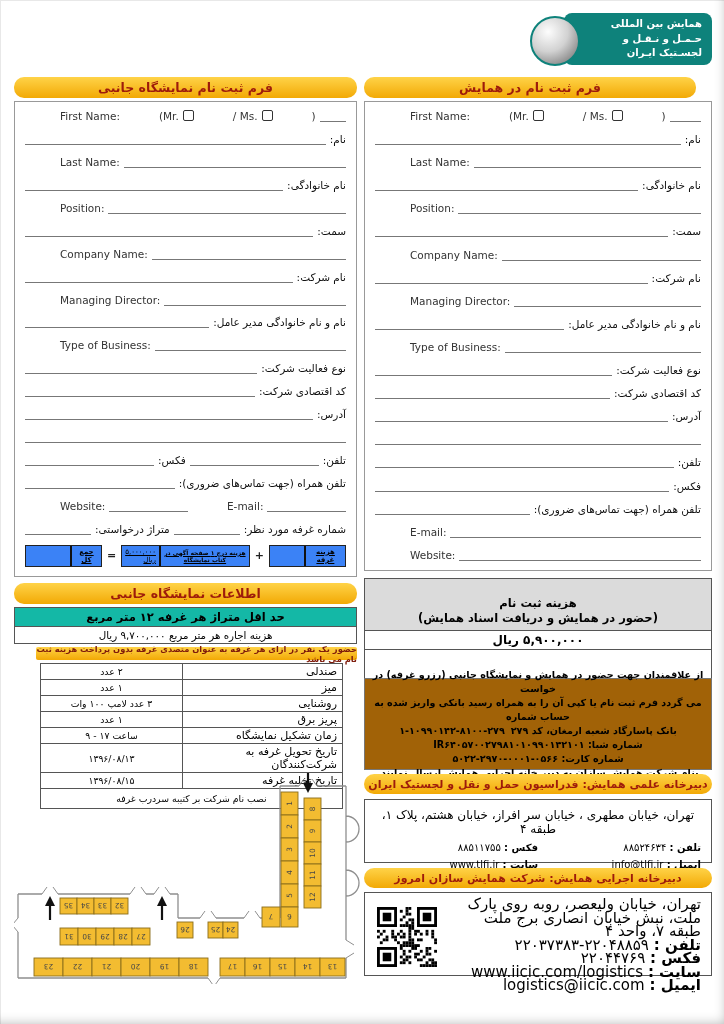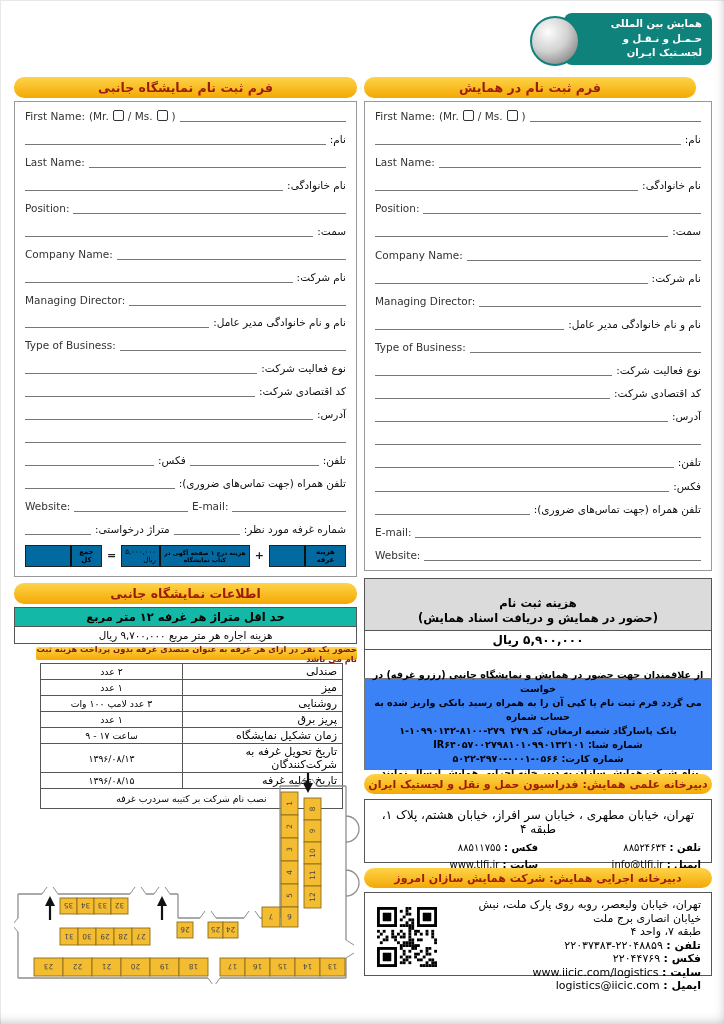--- a/index.html
+++ b/index.html
@@ -20,52 +20,52 @@
        background:linear-gradient(#ffd348,#f2a905);
        color:#9E1B0B;font-weight:bold;display:flex;align-items:center;justify-content:center;}
   .hdr.big{font-size:12.5px;}
   .hdr.small{font-size:11px;height:20px;}
   
   .box{position:absolute;border:1px solid #999;background:#fff;box-sizing:border-box;}
   .form{display:flex;flex-direction:column;justify-content:space-between;padding:7px 10px 9px 10px;}
   .frow{display:flex;align-items:flex-end;gap:4px;min-height:13px;}
   .r-en{direction:ltr;}
   .r-fa{direction:rtl;}
-  .lbl-en{font-size:10.5px;color:#333;white-space:nowrap;}
+  .lbl-en{font-size:10.5px;color:#333;white-space:nowrap;margin-left:35px;}
   .lbl-fa{font-size:10.5px;color:#111;white-space:nowrap;}
   .line{flex:1;border-bottom:1px solid #777;height:11px;min-width:20px;}
   .chk{width:9px;height:9px;border:1.4px solid #333;border-radius:2px;background:#fff;margin-bottom:1px;}
   
   .calcrow{align-items:center;gap:5px;}
-  .cbox{display:flex;border:1px solid #222;height:20px;align-items:stretch;background:#0369a1;}
+  .cbox{display:flex;border:1px solid #222;height:20px;align-items:stretch;background:#3b82f6;text-decoration:underline;}
   .cl{border-left:2px solid #111;padding:0 3px;font-size:7px;font-weight:bold;display:flex;
       align-items:center;text-align:center;}
   .cv{width:40px;}
   .adbox .cl{font-size:6px;max-width:88px;line-height:7px;}
   .pricev{font-size:7px;display:flex;align-items:center;padding:0 3px;direction:rtl;width:auto;}
   .cop{font-size:11px;font-weight:bold;color:#222;}
   
   .fee{border:1px solid #555;}
   .fee-hd{background:#DBDBDB;border-bottom:1px solid #555;text-align:center;font-weight:bold;
           font-size:11.5px;direction:rtl;padding:17px 0 4px 0;line-height:15px;}
   .fee-price{text-align:center;font-weight:bold;font-size:12px;direction:rtl;padding:2px 0;
              border-bottom:1px solid #555;}
   .fee-note{text-align:center;font-weight:bold;font-size:10.3px;direction:rtl;padding:5px 2px;margin-top:31px;}
   
-  .bank{background:#3b82f6;border:1px solid #777;font-weight:bold;font-size:9.6px;
+  .bank{background:#a16207;border:1px solid #777;font-weight:bold;font-size:9.6px;
         text-align:center;direction:rtl;display:flex;flex-direction:column;justify-content:center;
         line-height:14px;padding:3px 6px;}
   .bank .ltrline{display:flex;justify-content:center;gap:6px;direction:ltr;}
   .num{direction:ltr;unicode-bidi:isolate;}
   
   .sec-box{border:1px solid #555;direction:rtl;font-size:10px;padding:5px 10px;box-sizing:border-box;}
   .sec-addr{text-align:center;font-size:12px;padding:3px 0 6px 0;}
   .sec-grid{display:grid;grid-template-columns:1fr 1fr;row-gap:6px;}
   .sec-grid b{font-weight:bold;}
-  .exec-text{margin-left:78px;text-align:right;line-height:13.5px;font-size:11px;}
+  .exec-text{margin-left:78px;text-align:right;line-height:13.5px;font-size:15px;}
   .exec-text b{font-weight:bold;}
   .qr{position:absolute;left:12px;top:14px;}
   
   .minarea{border:1px solid #555;}
   .minarea .r1{background:#14b8a6;border-bottom:1px solid #555;text-align:center;font-weight:bold;
                font-size:11.5px;direction:rtl;padding:2px 0;}
   .minarea .r2{text-align:center;font-size:10.3px;direction:rtl;padding:2px 0;}
   .strip{position:absolute;background:linear-gradient(#ffd348,#f2a905);color:#7E1A0A;font-weight:bold;
          font-size:8.3px;display:flex;align-items:center;justify-content:center;direction:rtl;
          border-radius:2px;}

